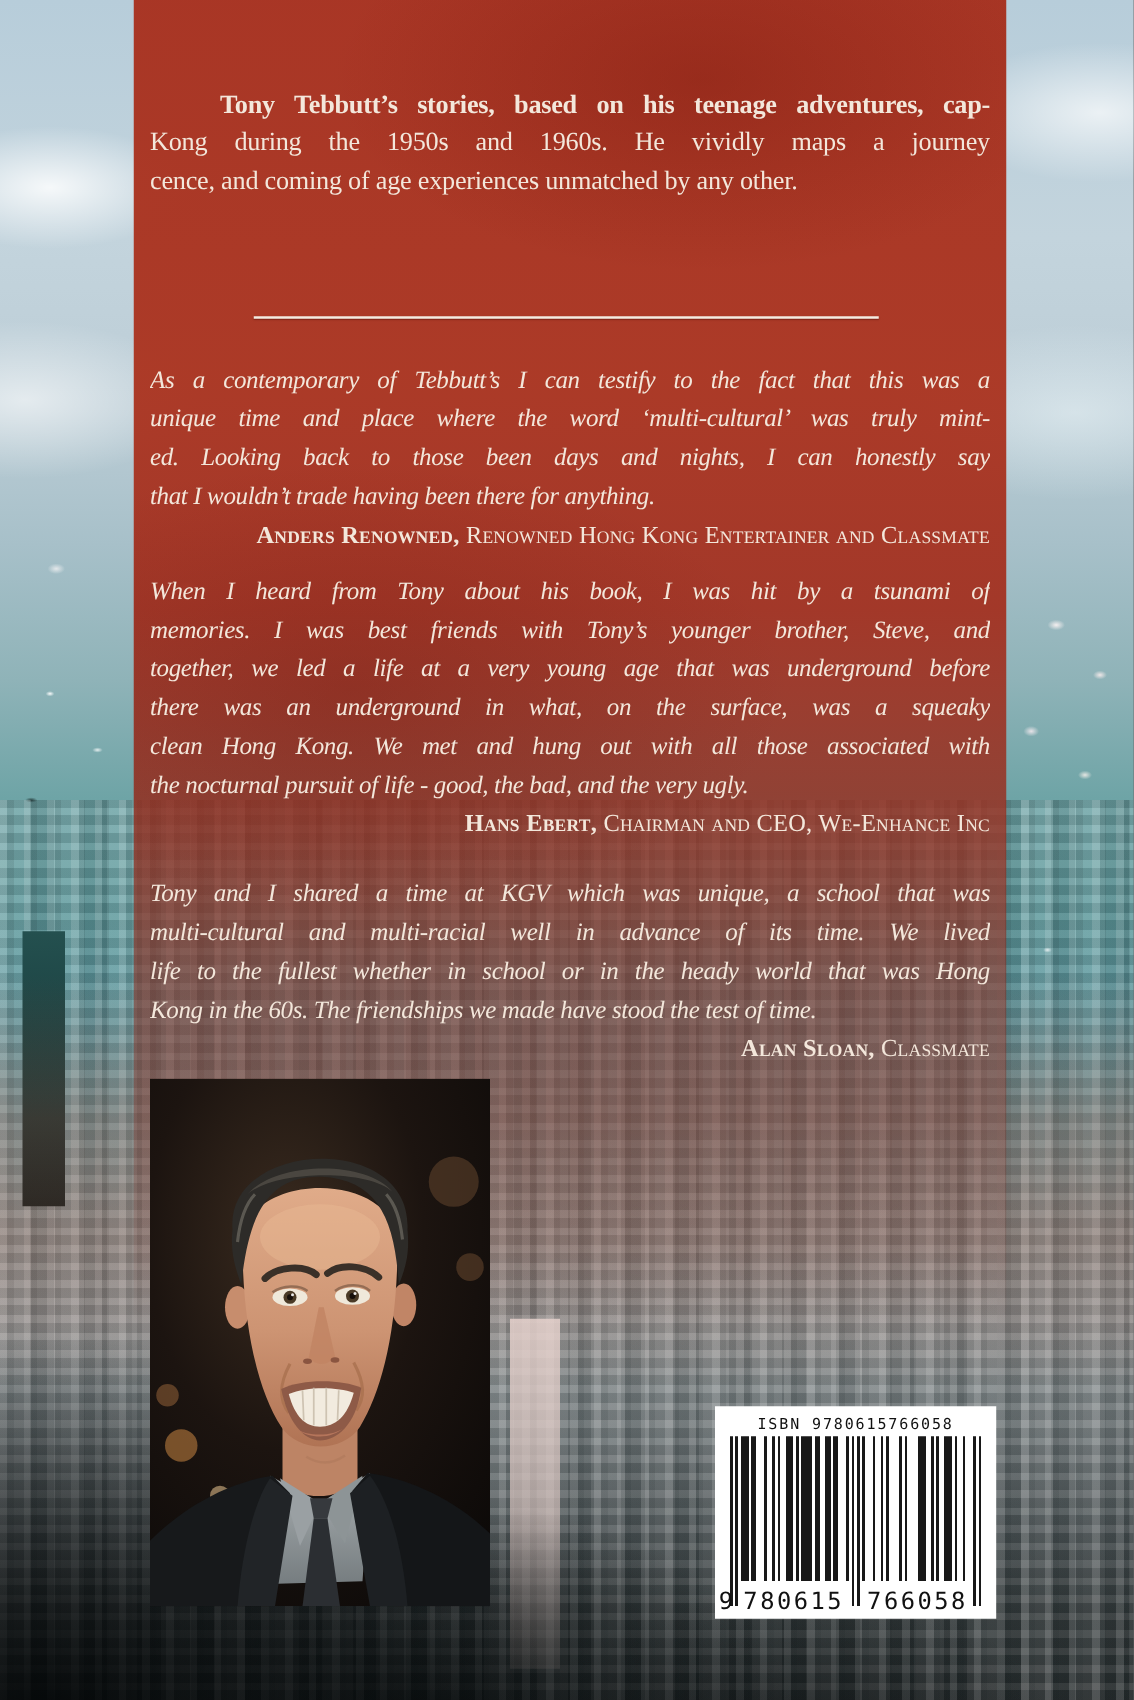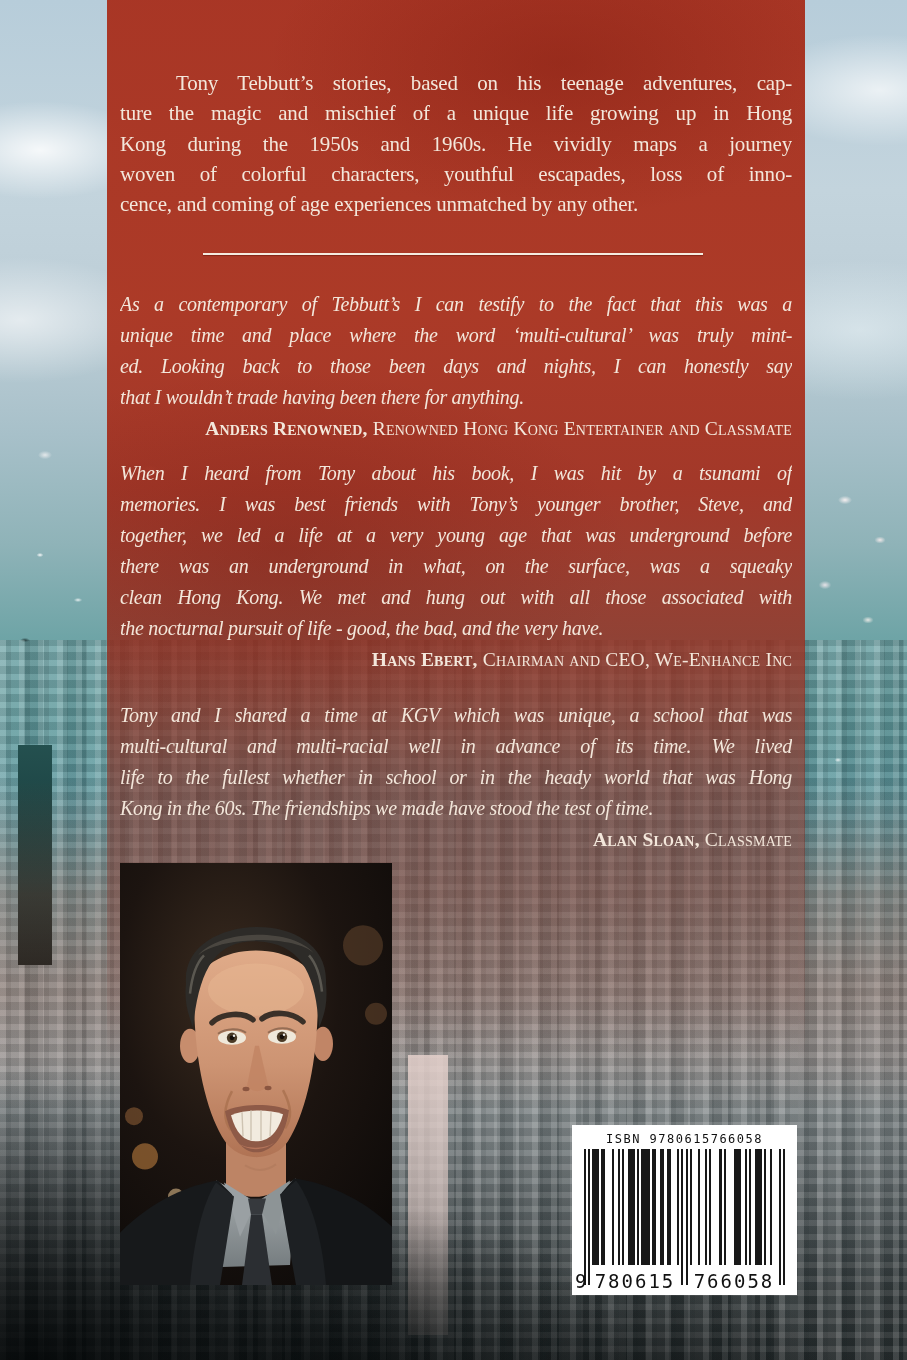--- a/index.html
+++ b/index.html
@@ -83,21 +83,21 @@
         rgba(118,40,30,.14) 93%,
         rgba(110,38,28,0) 100%);
   }
   
   .content{position:absolute;left:120px;top:0;width:672px;color:#f3e7db;}
   .sec{position:absolute;left:0;width:672px;}
   .line{text-align:justify;text-align-last:justify;overflow:hidden;white-space:nowrap;}
   .line-last{text-align-last:left;}
   .synopsis{top:68px;font-size:21px;line-height:30.3px;letter-spacing:-0.2px;}
   .synopsis .line{white-space:normal;}
-  .synopsis .line:first-child{text-indent:56px;}
+  .synopsis .line:first-child{text-indent:56px;font-weight:bold;}
   .divider{
     position:absolute;left:83px;top:253px;width:500px;height:2px;border:0;margin:0;
     background:#f4ece1;box-shadow:0 1px 1px rgba(90,15,8,.5);
   }
   .testimonial{font-style:italic;font-size:20px;line-height:31px;letter-spacing:-0.3px;}
   .testimonial .line{white-space:normal;}
   .t1{top:289px;font-family:Liberation Serif, serif;} .t2{top:458px;} .t3{top:700px;}
   .attr{
     font-style:normal;font-variant:small-caps;text-align:right;
     font-size:19.5px;line-height:31px;letter-spacing:.2px;margin-top:0;
@@ -134,23 +134,21 @@
   <div class="warm-band"></div>
   <div class="tower-light"></div>
   <div class="dark-corner"></div>
   <div class="red-overlay"></div>
 
   <div class="content">
 
     <section class="sec synopsis">
       <div>
           <div class="line">Tony Tebbutt’s stories, based on his teenage adventures, cap-</div>
-          <div class="line">ture the magic and mischief of a unique life growing up in Hong</div>
           <div class="line">Kong during the 1950s and 1960s. He vividly maps a journey</div>
-          <div class="line">woven of colorful characters, youthful escapades, loss of inno-</div>
           <div class="line line-last">cence, and coming of age experiences unmatched by any other.</div>
         </div>
     </section>
 
     <hr class="divider">
 
     <section class="sec testimonial t1">
       <div class="qlines">
           <div class="line">As a contemporary of Tebbutt’s I can testify to the fact that this was a</div>
           <div class="line">unique time and place where the word ‘multi-cultural’ was truly mint-</div>
@@ -163,21 +161,21 @@
       </div>
     </section>
 
     <section class="sec testimonial t2">
       <div class="qlines">
           <div class="line">When I heard from Tony about his book, I was hit by a tsunami of</div>
           <div class="line">memories. I was best friends with Tony’s younger brother, Steve, and</div>
           <div class="line">together, we led a life at a very young age that was underground before</div>
           <div class="line">there was an underground in what, on the surface, was a squeaky</div>
           <div class="line">clean Hong Kong. We met and hung out with all those associated with</div>
-          <div class="line line-last">the nocturnal pursuit of life - good, the bad, and the very have.</div>
+          <div class="line line-last">the nocturnal pursuit of life - good, the bad, and the very ugly.</div>
         </div>
       <div class="attr">
         <span class="attr-name">Hans Ebert,</span>
         <span class="attr-title">Chairman and CEO, We-Enhance Inc</span>
       </div>
     </section>
 
     <section class="sec testimonial t3">
       <div class="qlines">
           <div class="line">Tony and I shared a time at KGV which was unique, a school that was</div>

